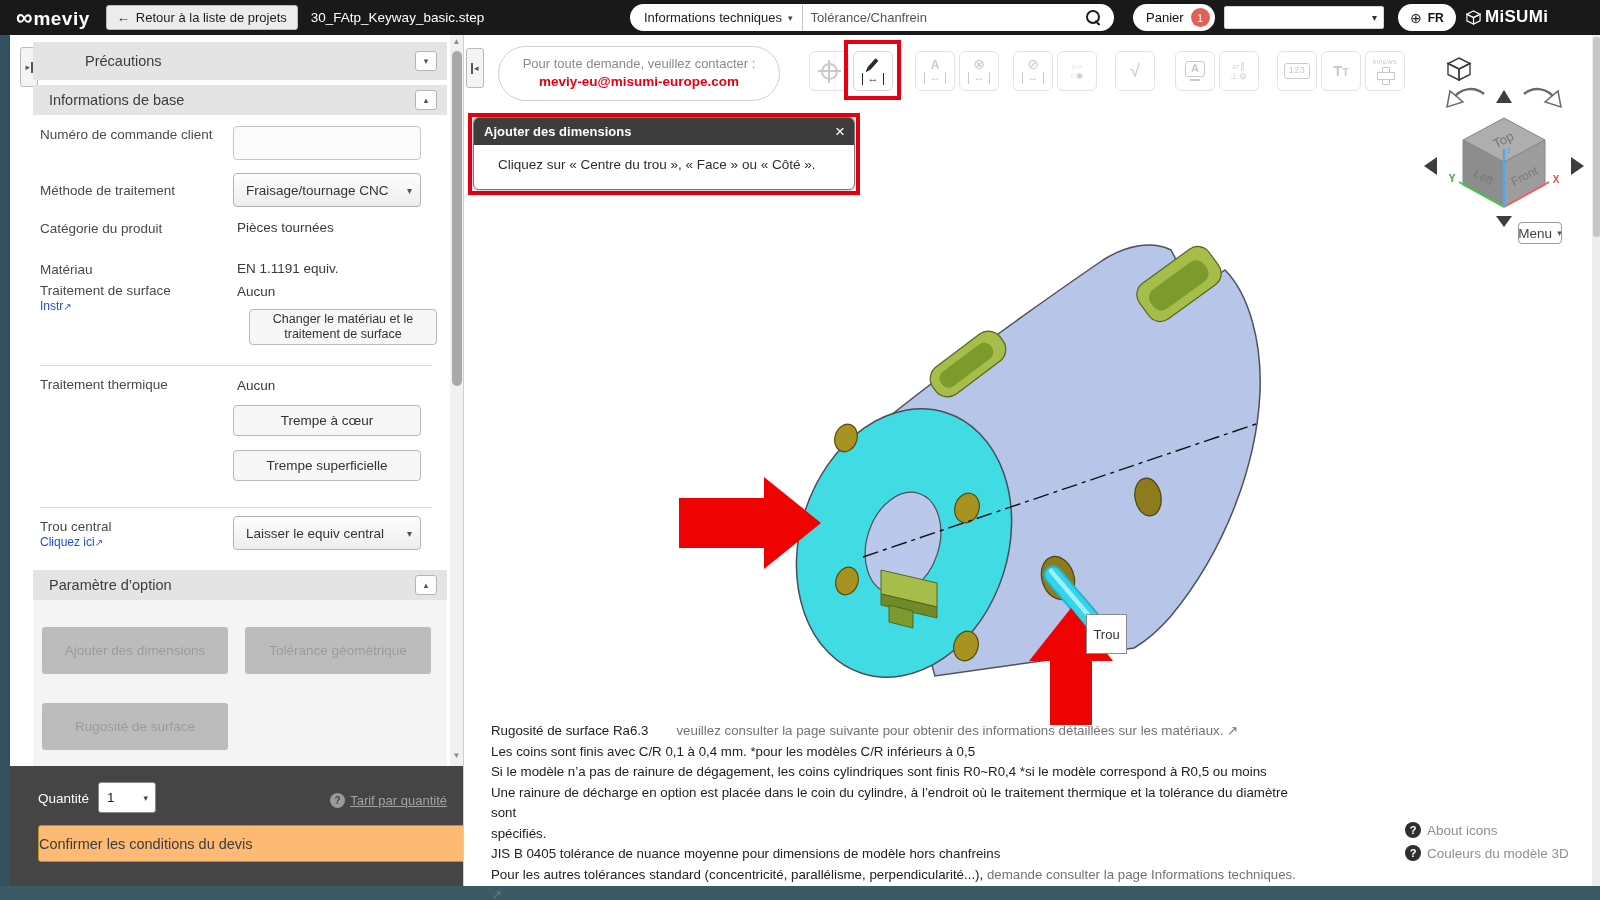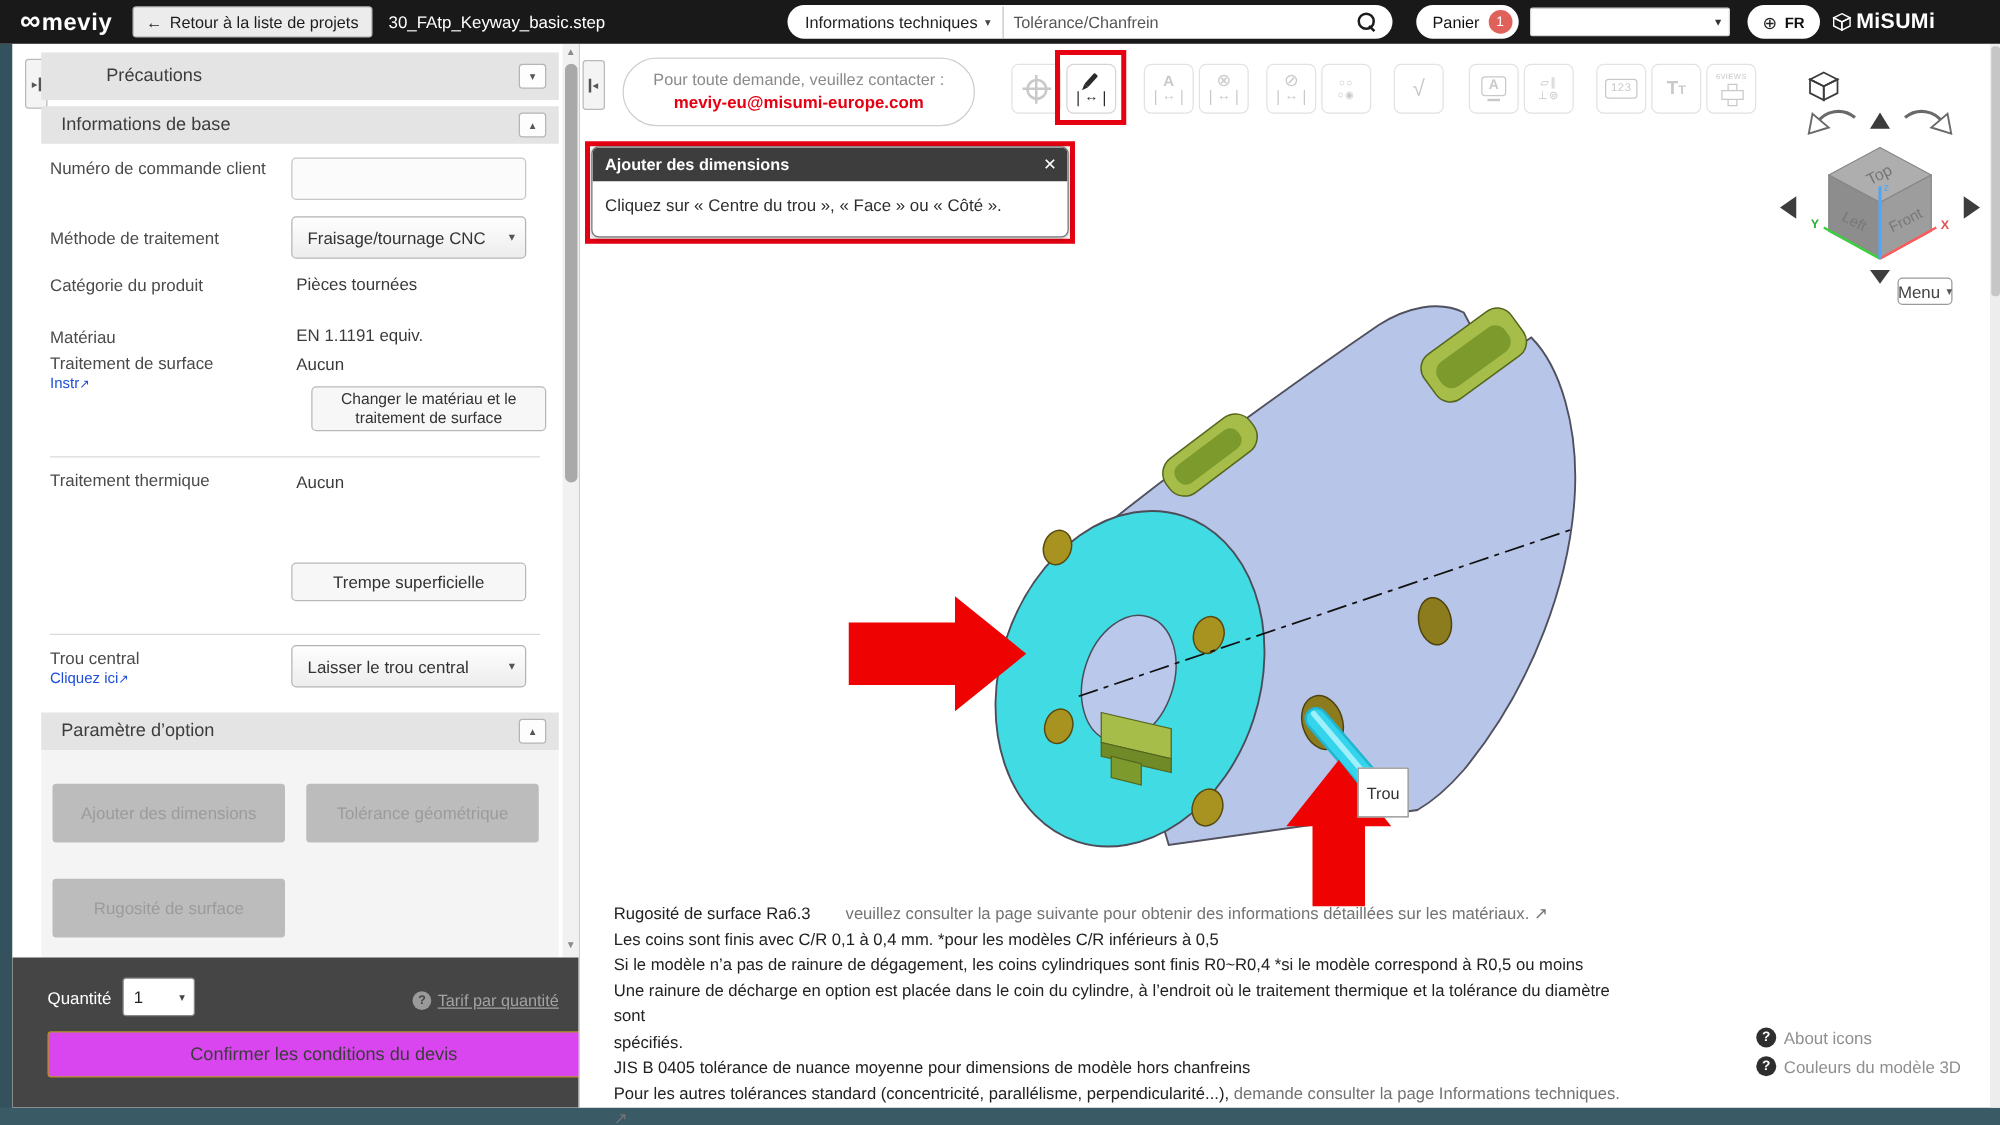--- a/index.html
+++ b/index.html
@@ -78,22 +78,22 @@
   .sarrow { position:absolute; left:440px; width:13px; text-align:center; font-size:8px; color:#8a8a8a; cursor:pointer; }
   #sfooter { position:absolute; left:0; top:731px; width:453px; height:120px; background:#454545; }
   .qtylabel { position:absolute; left:28px; top:25px; color:#fff; font-size:13.5px; }
   .qtysel { position:absolute; left:88px; top:16px; width:58px; height:31px; background:#fff; border:1px solid #888;
             border-radius:3px; display:flex; align-items:center; padding:0 8px; font-size:13.5px; color:#222; cursor:pointer; }
   .qtysel .chev { position:absolute; right:7px; font-size:9px; color:#444; }
   .tarif { position:absolute; right:16px; top:27px; color:#a3a3a3; font-size:13px; display:flex; align-items:center; gap:5px; cursor:pointer; }
   .tarif u { text-decoration:underline; }
   .qgray { width:15px; height:15px; border-radius:50%; background:#9a9a9a; color:#454545; font-size:10px;
            font-weight:bold; display:inline-flex; align-items:center; justify-content:center; }
-  .confirm { position:absolute; left:28px; top:59px; width:442px; height:37px; background:#d946ef;
-             border:1px solid #b59422; border-radius:3px; display:flex; align-items:center; justify-content:center;
+  .confirm { position:absolute; left:28px; top:59px; width:442px; height:37px; background:#fdba74;
+             border:1px solid #b59422; border-radius:3px; display:flex; align-items:center; 
              font-size:14.5px; color:#3c3c3c; cursor:pointer; }
 
   
   #main { position:absolute; left:463px; top:35px; width:1137px; height:851px; background:#fff; border-left:1px solid #cfcfcf; }
   .bubble { position:absolute; left:34px; top:11px; width:282px; height:55px; border:1.5px solid #cfcfcf;
             border-radius:28px; text-align:center; padding-top:9px; z-index:2; background:#fff; }
   .bubble .l1 { font-size:13px; color:#8a8a8a; }
   .bubble .l2 { font-size:13.5px; font-weight:bold; color:#e60012; margin-top:3px; }
   .tbtn { position:absolute; top:16px; width:40px; height:40px; background:#fff; border:1px solid #e2e2e2;
           border-radius:6px; color:#c9c9c9; display:flex; flex-direction:column; align-items:center;
@@ -121,21 +121,21 @@
   .plus::before { content:""; position:absolute; left:5px; top:0; width:6px; height:16px; border:1.3px solid currentColor; }
   .plus::after { content:""; position:absolute; left:0; top:5px; width:16px; height:6px; border:1.3px solid currentColor; background:#fff; }
   .geo { font-size:9px; line-height:9px; letter-spacing:1px; }
   .holes { font-size:8px; line-height:8px; letter-spacing:1px; }
   .redbox { position:absolute; border:4px solid #e60012; z-index:4; pointer-events:none; }
   .popup { position:absolute; left:9px; top:82px; width:382px; height:73px; background:#fff; border:1px solid #777;
            border-radius:6px; overflow:hidden; box-shadow:0 1px 4px rgba(0,0,0,.25); z-index:5; }
   .popup .phead { height:27px; background:#3d3d3d; display:flex; align-items:center; }
   .popup .ptitle { color:#fff; font-size:13px; font-weight:bold; margin-left:10px; flex:1; }
   .popup .pclose { color:#fff; font-size:17px; margin-right:9px; cursor:pointer; line-height:17px; }
-  .popup .pbody { font-size:13.5px; color:#2e2e2e; padding:12px 10px; }
+  .popup .pbody { font-size:13.5px; color:#2e2e2e; padding:12px 24px; }
   .menubtn { position:absolute; left:1054px; top:187px; width:44px; height:22px; background:#fff;
              border:1.5px solid #9a9a9a; border-radius:4px; display:flex; align-items:center; justify-content:center;
              gap:5px; font-size:13.5px; color:#444; cursor:pointer; z-index:2; }
   .menubtn .chev { font-size:9px; color:#555; }
   #modelsvg { position:absolute; left:0; top:0; width:1137px; height:851px; z-index:1; pointer-events:none; }
   #cubesvg { position:absolute; left:940px; top:15px; width:200px; height:205px; z-index:2; }
   .trou { position:absolute; left:622px; top:579px; width:41px; height:40px; background:#fff; border:1.5px solid #8a8a8a;
           display:flex; align-items:center; justify-content:center; font-size:13px; color:#333; z-index:3; }
   .notes { position:absolute; left:27px; top:686px; width:805px; font-size:13.3px; line-height:20.5px; color:#222; z-index:2; }
   .blue { color:#737373; cursor:pointer; }
@@ -238,32 +238,35 @@
 
   <div class="sbtn small2" style="top:274px;height:36px;margin-left:16px;">
     <span>Changer le matériau et le traitement de surface</span>
   </div>
 
   <div class="hr" style="top:330px;"></div>
 
   <div class="flabel" style="top:341px;">Traitement thermique</div>
   <div class="fvalue" style="top:343px;">Aucun</div>
 
+  <div class="sbtn" style="top:370px;height:31px;">
+    <span>Trempe à cœur</span>
+  </div>
   <div class="sbtn" style="top:415px;height:31px;">
     <span>Trempe superficielle</span>
   </div>
 
   <div class="hr" style="top:472px;"></div>
 
   <div class="flabel" style="top:483px;">Trou central</div>
   <div class="tinylink" style="top:500px;">
     <span>Cliquez ici</span><span style="font-size:10px;">↗</span>
   </div>
   <div class="sselect" style="top:481px;">
-    <span>Laisser le trou central</span>
+    <span>Laisser le equiv central</span>
     <span class="chev">▾</span>
   </div>
 
   <div class="secbar" style="top:535px;height:30px;">
     <span class="sectitle">Paramètre d’option</span>
     <span class="toggle" style="top:5px;">
         <span>▴</span>
       </span>
   </div>
 

